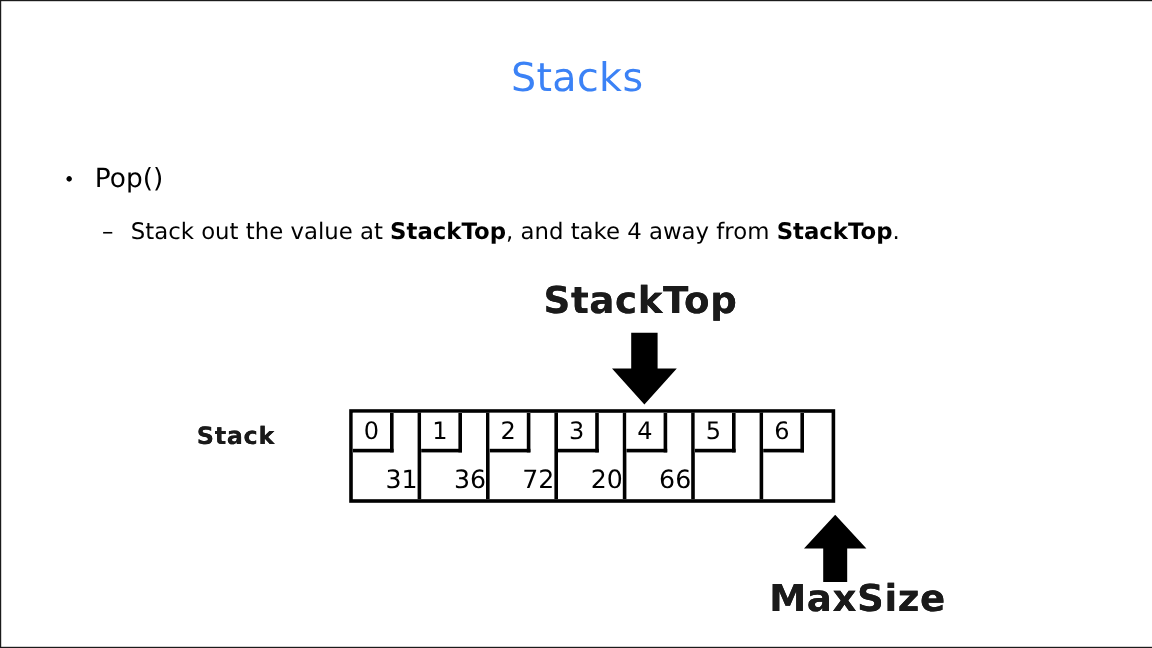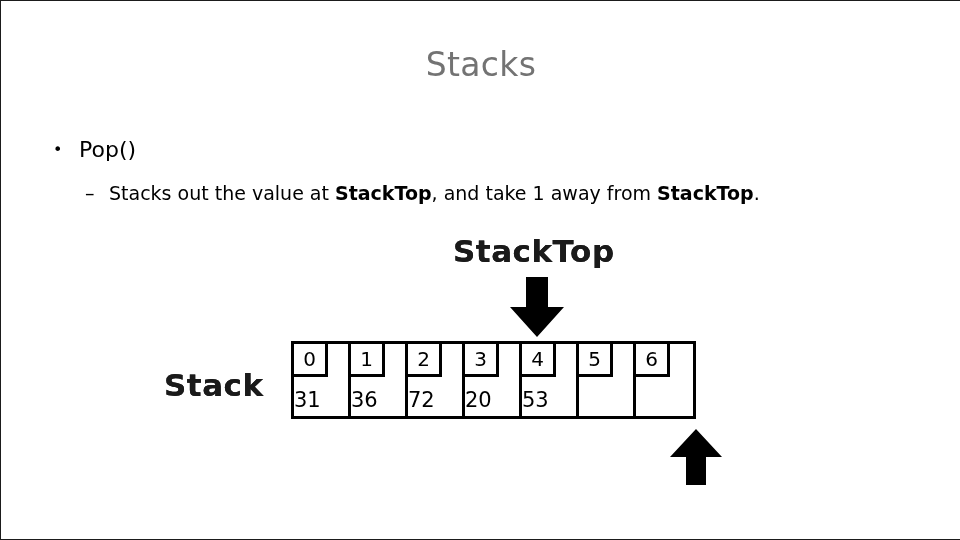--- a/index.html
+++ b/index.html
@@ -24,21 +24,21 @@
 
   
   #slide-title {
     position: absolute;
     left: 0;
     top: 44px;
     width: 960px;
     text-align: center;
     font-size: 33px;
     font-weight: 400;
-    color: #737373;
+    color: #3b82f6;
     letter-spacing: 0.3px;
   }
 
   
   .bullet-l1 {
     position: absolute;
     left: 52px;
     top: 136px;
     font-size: 22px;
     color: #000000;
@@ -92,22 +92,22 @@
     color: #1a1a1a;
   }
 
   #label-stacktop {
     left: 452px;
     top: 232px;
     font-size: 31px;
   }
   #label-stack {
     left: 163px;
-    top: 366px;
-    font-size: 31px;
+    top: 350px;
+    font-size: 20px;
   }
   #label-maxsize {
     left: 640px;
     top: 480px;
     font-size: 31px;
   }
 
   
   #array {
     position: absolute;
@@ -141,21 +141,21 @@
     line-height: 30px;
     text-align: center;
     color: #000000;
     background: #ffffff;
   }
   .cell .val {
     position: absolute;
     left: 0;
     right: 0;
     bottom: 4px;
-    text-align: left;
+    text-align: right;
     font-size: 21px;
     color: #000000;
   }
 
   
   #arrow-stacktop {
     position: absolute;
     left: 505px;
     top: 276px;
   }
@@ -173,21 +173,21 @@
 
   <div id="slide-title">Stacks</div>
 
   <div class="bullet-l1">
     <span class="marker">•</span>
     <span class="btext">Pop()</span>
   </div>
 
   <div class="bullet-l2">
     <span class="marker">–</span>
-    <span class="btext"><span>Stacks out the value at </span><b>StackTop</b><span>, and take 1 away from </span><b>StackTop</b><span>.</span></span>
+    <span class="btext"><span>Stack out the value at </span><b>StackTop</b><span>, and take 4 away from </span><b>StackTop</b><span>.</span></span>
   </div>
 
   <div class="wordart wordart-fallback" id="label-stacktop">StackTop</div>
 
   <div id="arrow-stacktop">
     <svg width="62" height="62" viewBox="0 0 62 62">
       <polygon points="20,0 42,0 42,30 58,30 31,60 4,30 20,30" fill="#000000"></polygon>
     </svg>
   </div>
 
@@ -205,32 +205,33 @@
     <div class="cell">
       <div class="idx">2</div>
       <div class="val">72</div>
     </div>
     <div class="cell">
       <div class="idx">3</div>
       <div class="val">20</div>
     </div>
     <div class="cell">
       <div class="idx">4</div>
-      <div class="val">53</div>
+      <div class="val">66</div>
     </div>
     <div class="cell">
       <div class="idx">5</div>
       <div class="val"></div>
     </div>
     <div class="cell">
       <div class="idx">6</div>
       <div class="val"></div>
     </div>
   </div>
 
   <div id="arrow-maxsize">
     <svg width="58" height="58" viewBox="0 0 58 58">
       <polygon points="29,0 55,28 39,28 39,56 19,56 19,28 3,28" fill="#000000"></polygon>
     </svg>
   </div>
 
+  <div class="wordart wordart-fallback" id="label-maxsize">MaxSize</div>
 
 </div>
 
 </body></html>

